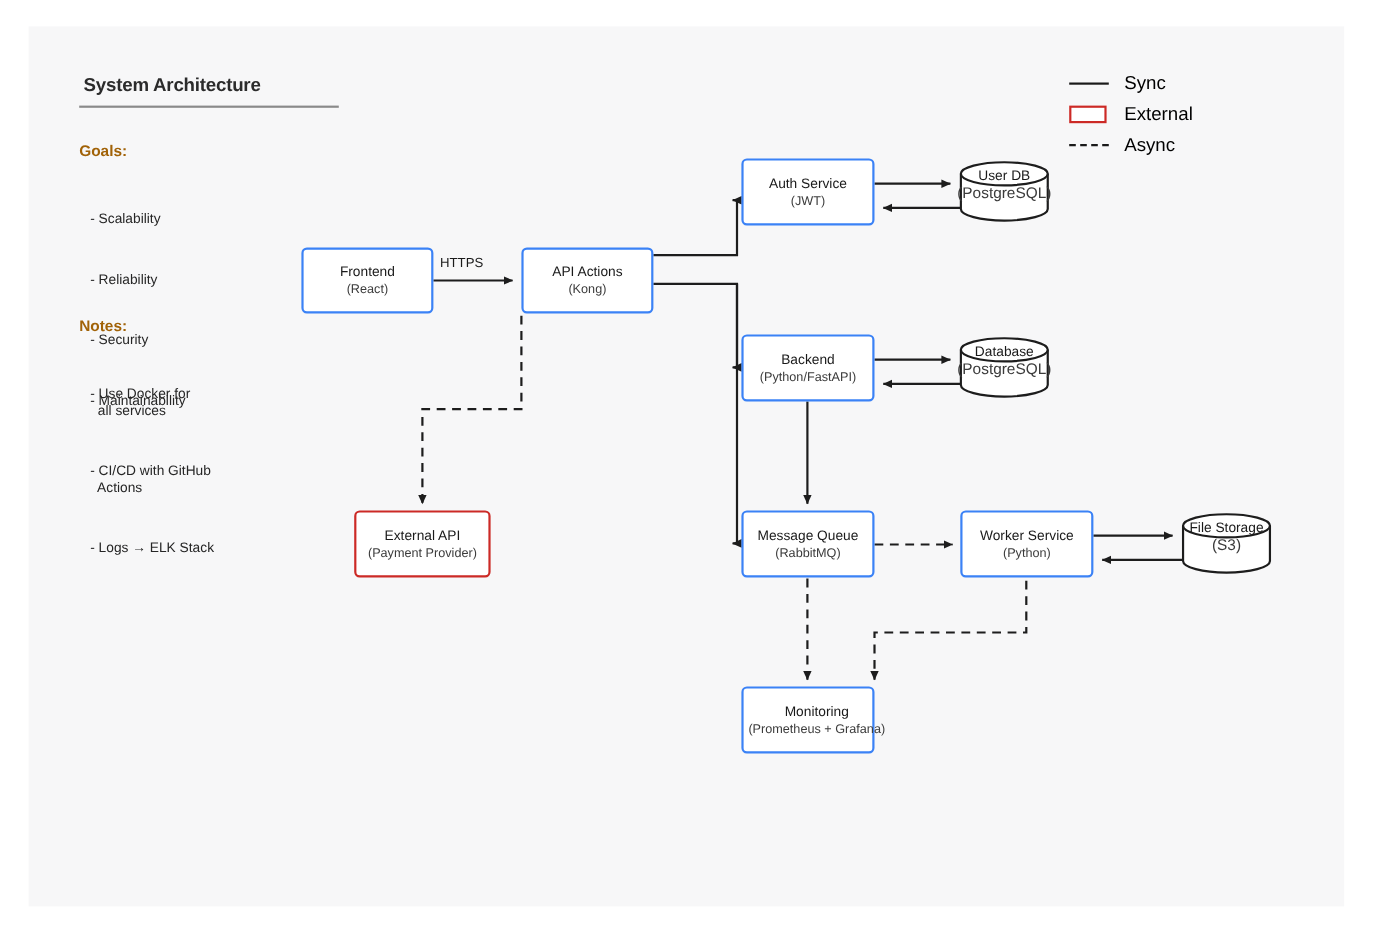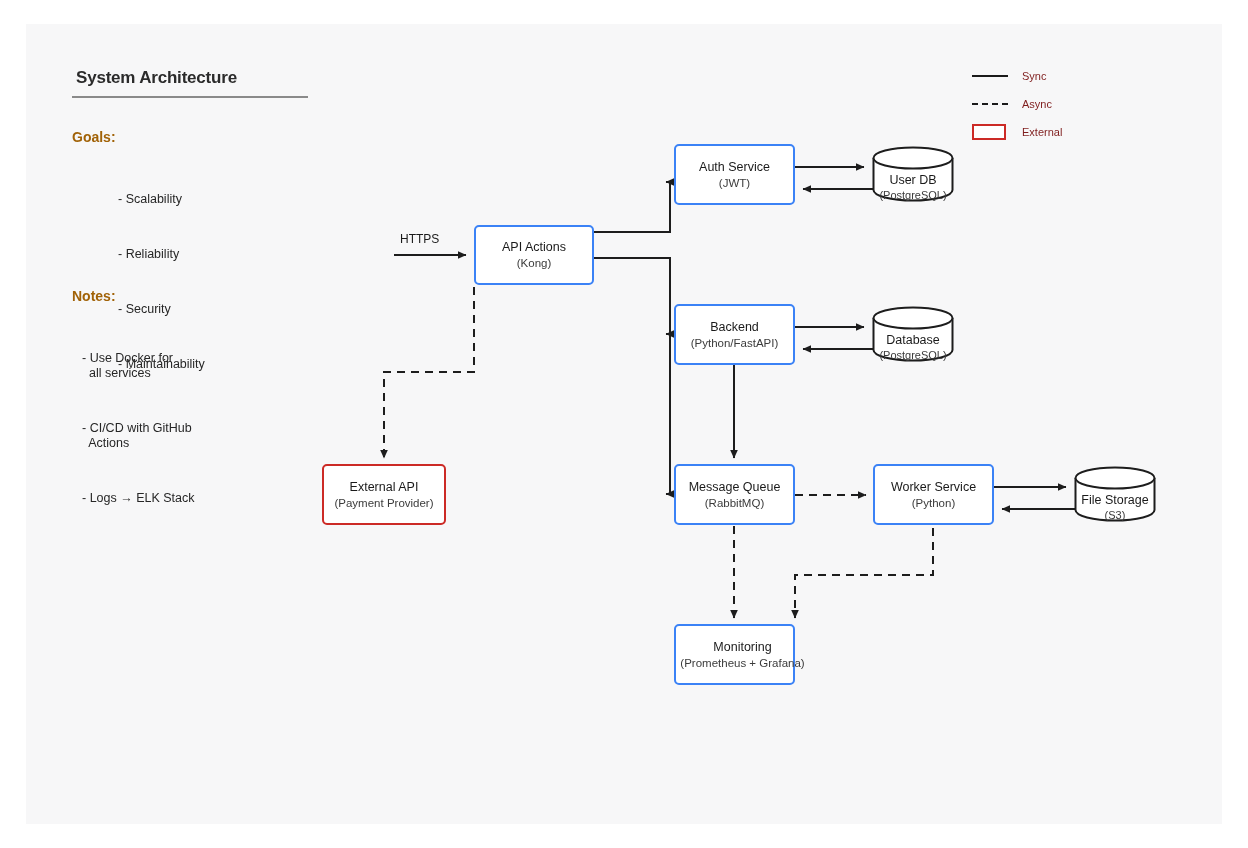--- a/index.html
+++ b/index.html
@@ -69,21 +69,21 @@
     position: absolute;
     font-size: 12.5px;
     color: #262626;
     line-height: 15px;
     white-space: pre;
   }
   .side-list .item { margin-bottom: 10px; }
   .side-list .item:last-child { margin-bottom: 0; }
 
   #goals-head { left: 72px; top: 129px; }
-  #goals-list { left: 82px; top: 162px; margin-left: 36px; }
+  #goals-list { left: 82px; top: 162px; }
   #notes-head { left: 72px; top: 288px; text-align: right; }
   #notes-list { left: 82px; top: 321px; }
 
   
   #legend {
     position: absolute;
     left: 972px;
     top: 62px;
     width: 200px;
   }
@@ -113,22 +113,22 @@
   }
   .sym-ext {
     position: absolute;
     left: 0; top: -1px;
     width: 34px; height: 16px;
     border: 2px solid #cc2a26;
     background: #ffffff;
     box-sizing: border-box;
   }
   .legend-label {
-    font-size: 11px;
-    color: #7f1d1d;
+    font-size: 17px;
+    color: #000000;
     white-space: nowrap;
   }
 
   
   .node {
     position: absolute;
     background: #ffffff;
     border: 2px solid #3b82f6;
     border-radius: 5px;
     box-sizing: border-box;
@@ -163,32 +163,32 @@
   .cyl svg { position: absolute; left: 0; top: 0; }
   .cyl .cyl-text {
     position: absolute;
     left: 0;
     top: 0;
     width: 100%;
     height: 100%;
     display: flex;
     flex-direction: column;
     align-items: center;
-    justify-content: flex-end;
+    justify-content: flex-start;
     padding-top: 7px;
     box-sizing: border-box;
   }
   .cyl .c-title {
     font-size: 12.5px;
     color: #1a1a1a;
     line-height: 15px;
     white-space: nowrap;
   }
   .cyl .c-sub {
-    font-size: 11px;
+    font-size: 14px;
     color: #3b3b3b;
     line-height: 14px;
     white-space: nowrap;
   }
 
   
   .edge-label {
     position: absolute;
     font-size: 12px;
     color: #1a1a1a;
@@ -267,34 +267,38 @@
 
   <div id="legend">
     <div class="legend-row">
       <span class="legend-sym">
         <span class="sym-solid"></span>
       </span>
       <span class="legend-label">Sync</span>
     </div>
     <div class="legend-row">
       <span class="legend-sym">
+        <span class="sym-ext"></span>
+      </span>
+      <span class="legend-label">External</span>
+    </div>
+    <div class="legend-row">
+      <span class="legend-sym">
         <span class="sym-dashed"></span>
       </span>
       <span class="legend-label">Async</span>
     </div>
-    <div class="legend-row">
-      <span class="legend-sym">
-        <span class="sym-ext"></span>
-      </span>
-      <span class="legend-label">External</span>
-    </div>
   </div>
 
   <div class="edge-label" style="left:400px; top:232px;">HTTPS</div>
 
+  <div class="node" style="left:274px; top:225px; width:120px; height:60px;">
+    <div class="n-title">Frontend</div>
+    <div class="n-sub">(React)</div>
+  </div>
 
   <div class="node" style="left:474px; top:225px; width:120px; height:60px;">
     <div class="n-title">API Actions</div>
     <div class="n-sub">(Kong)</div>
   </div>
 
   <div class="node" style="left:674px; top:144px; width:121px; height:61px;">
     <div class="n-title">Auth Service</div>
     <div class="n-sub">(JWT)</div>
   </div>

